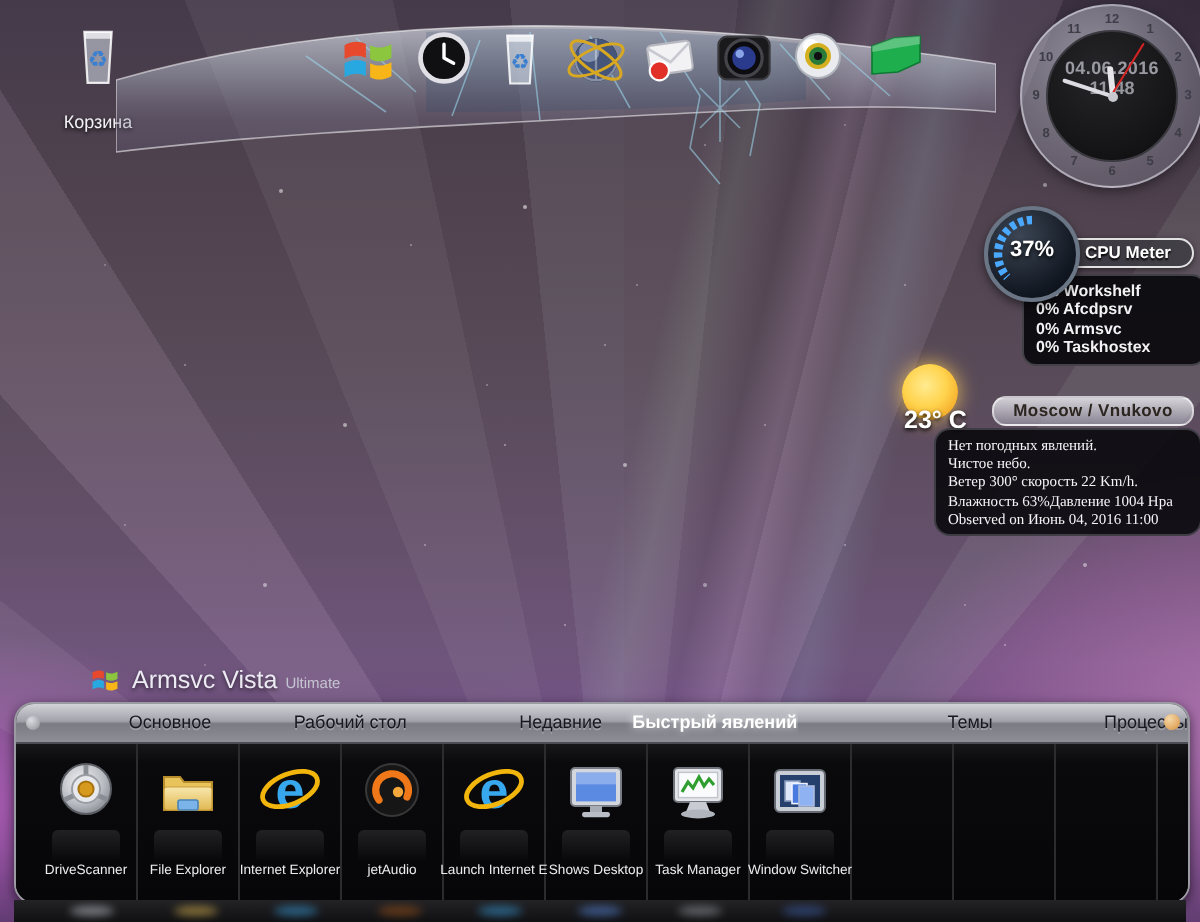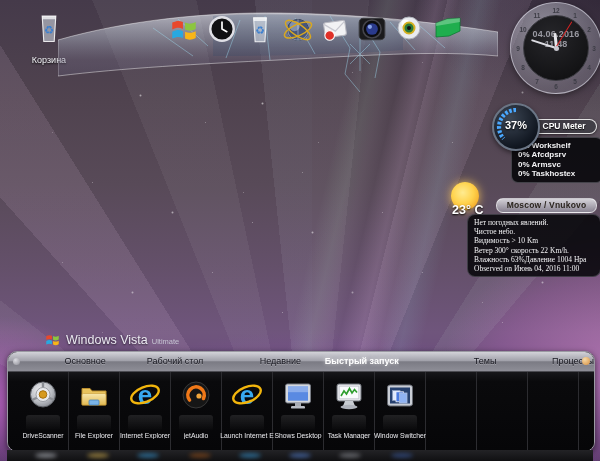--- a/index.html
+++ b/index.html
@@ -271,46 +271,45 @@
     </div>
   </div>
 
   <div class="weatherw">
     <div class="sun"></div>
     <div class="temp">23° C</div>
     <div class="locpill">Moscow  /  Vnukovo</div>
     <div class="wbox">
       <div>Нет погодных явлений.</div>
       <div>Чистое небо.</div>
-      <div>Видимость &gt; 10 Km</div>
       <div>Ветер 300° скорость 22 Km/h.</div>
       <div>Влажность 63%Давление 1004 Hpa</div>
       <div>Observed on Июнь 04, 2016 11:00</div>
     </div>
   </div>
 
   <div class="vista">
     <svg class="flag" viewBox="0 0 30 30">
       <path d="M4 9 C8 7 11 7 14 8.5 L14 15 C11 13.5 8 13.5 4 15.5 Z" fill="#e8482c"></path>
       <path d="M16 9 C19 10.5 22 10.5 26 8.5 L26 15 C22 17 19 17 16 15.5 Z" fill="#8cc63f"></path>
       <path d="M4 17.5 C8 15.5 11 15.5 14 17 L14 23.5 C11 22 8 22 4 24 Z" fill="#28a8e0"></path>
       <path d="M16 17.5 C19 19 22 19 26 17 L26 23.5 C22 25.5 19 25.5 16 24 Z" fill="#f8b517"></path>
     </svg>
-    <span class="wv">Windows Vista</span>
+    <span class="wv">Armsvc Vista</span>
     <span class="ult">Ultimate</span>
   </div>
 
   <div class="panel">
     <div class="dot-l"></div>
     <div class="dot-r"></div>
     <div class="tabbar">
       <div class="tab">Основное</div>
       <div class="tab">Рабочий стол</div>
       <div class="tab">Недавние</div>
-      <div class="tab active">Быстрый запуск</div>
+      <div class="tab active">Быстрый явлений</div>
       <div class="tab">Темы</div>
       <div class="tab">Процессы</div>
     </div>
     <div class="dockarea">
 
       <div class="cell">
         <svg class="bicon" viewBox="0 0 34 34">
           <defs>
               <radialGradient id="dsg" cx="40%" cy="35%" r="75%">
             <stop offset="0" stop-color="#f2f2f4"></stop>

